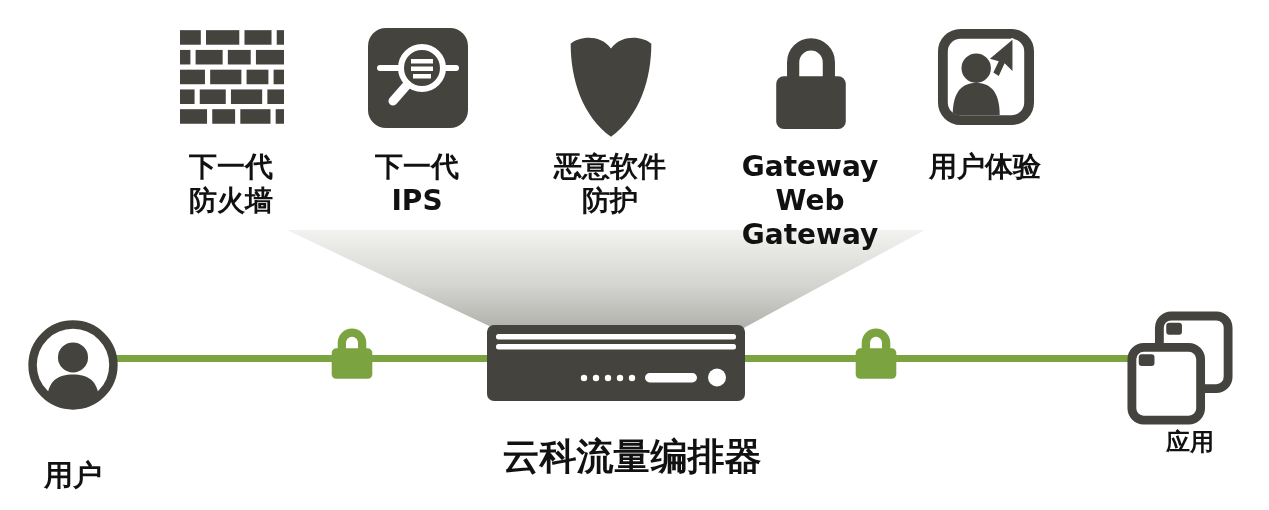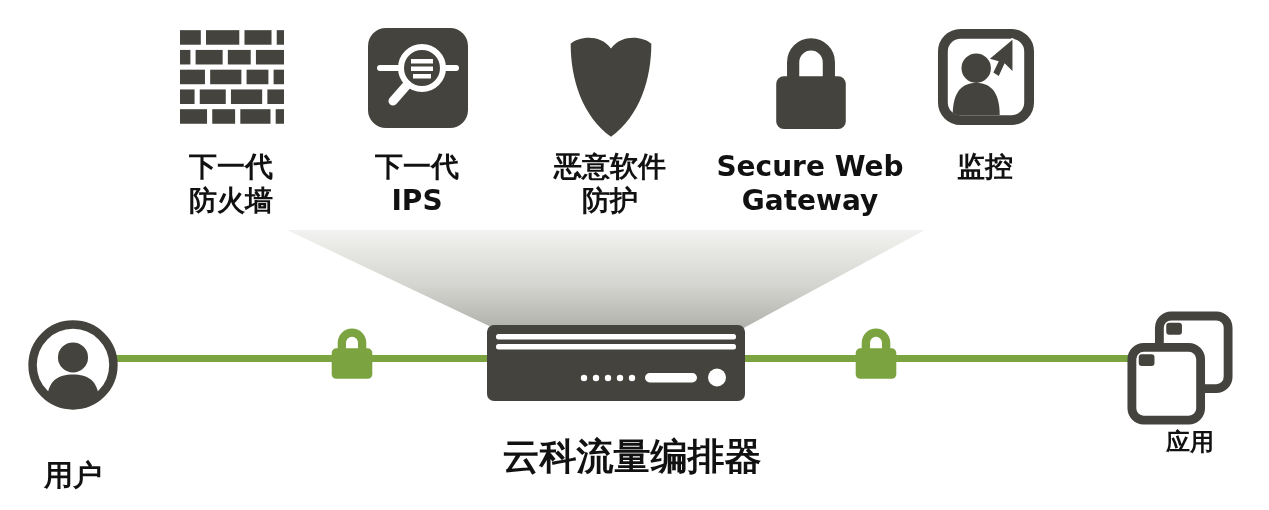--- a/index.html
+++ b/index.html
@@ -114,25 +114,25 @@
   </div>
   <div class="svc-label" style="left:312px;">
     <div>下一代</div>
     <div>IPS</div>
   </div>
   <div class="svc-label" style="left:505px;">
     <div>恶意软件</div>
     <div>防护</div>
   </div>
   <div class="svc-label" style="left:705px;">
-    <div>Secure Web</div>
+    <div>Gateway Web</div>
     <div>Gateway</div>
   </div>
   <div class="svc-label" style="left:880px;">
-    <div>监控</div>
+    <div>用户体验</div>
   </div>
 
   <div class="funnel"></div>
 
   <div class="net-line"></div>
 
   <div class="abs" style="left:26px;top:318px;width:94px;height:94px;">
     <svg viewBox="0 0 100 100">
       <defs>
           <clipPath id="uclip">

